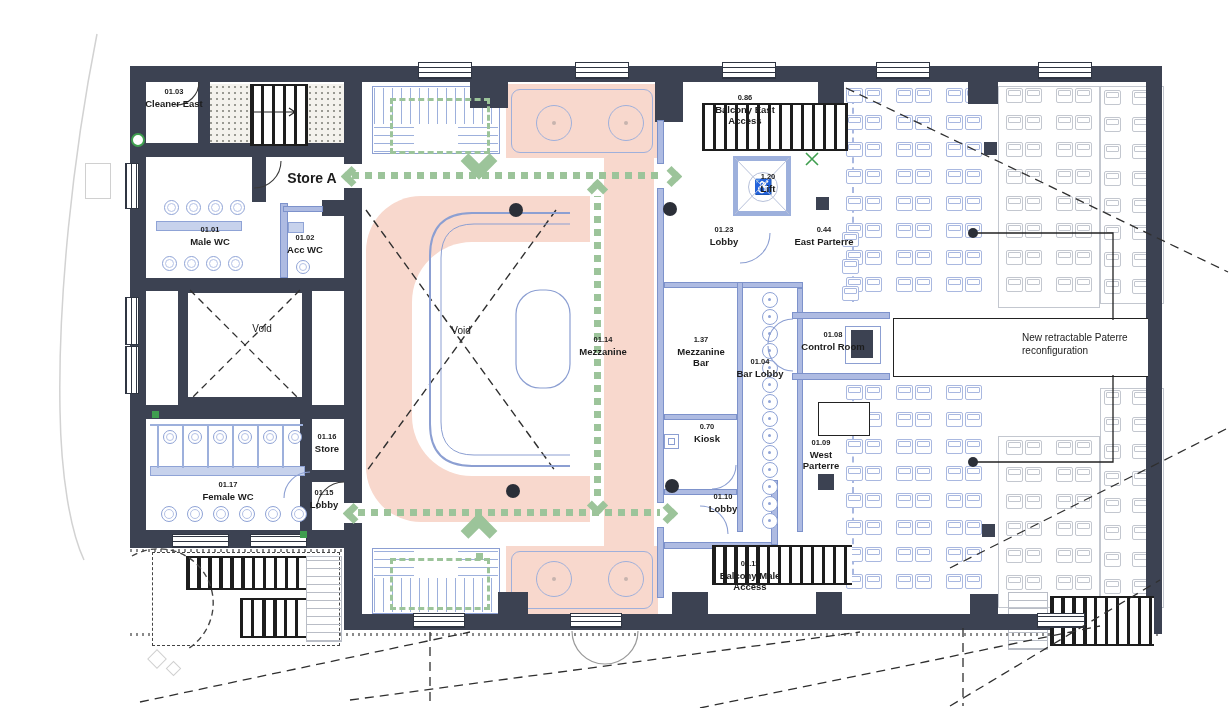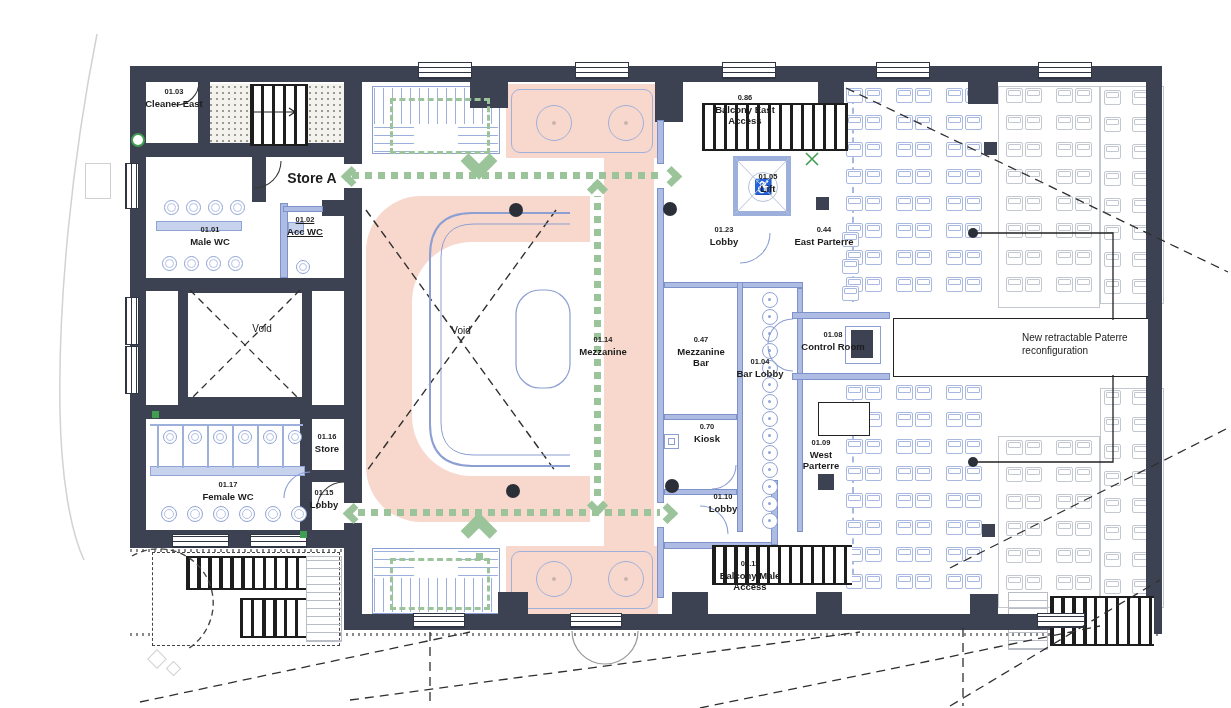--- a/index.html
+++ b/index.html
@@ -128,52 +128,52 @@
     <span class="num">01.03</span>
     <span class="nm">Cleaner East</span>
     </div>
   <div class="lbl" style="left:312px;top:170px;">
     <span class="big">Store A</span>
     </div>
   <div class="lbl" style="left:210px;top:226px;">
     <span class="num">01.01</span>
     <span class="nm">Male WC</span>
     </div>
-  <div class="lbl" style="left:305px;top:216px;text-decoration:underline;">
+  <div class="lbl" style="left:305px;top:234px;">
     <span class="num">01.02</span>
     <span class="nm">Acc WC</span>
     </div>
   <div class="lbl" style="left:262px;top:323px;">
     <span class="plain">Void</span>
     </div>
   <div class="lbl" style="left:461px;top:325px;">
     <span class="plain">Void</span>
     </div>
   <div class="lbl" style="left:603px;top:336px;">
     <span class="num">01.14</span>
     <span class="nm">Mezzanine</span>
     </div>
   <div class="lbl wrap" style="left:701px;top:336px;width:64px;">
-    <span class="num">0.47</span>
+    <span class="num">1.37</span>
     <span class="nm">Mezzanine Bar</span>
     </div>
   <div class="lbl" style="left:760px;top:358px;">
     <span class="num">01.04</span>
     <span class="nm">Bar Lobby</span>
     </div>
   <div class="lbl" style="left:707px;top:423px;">
     <span class="num">0.70</span>
     <span class="nm">Kiosk</span>
     </div>
   <div class="lbl wrap" style="left:745px;top:94px;width:84px;">
     <span class="num">0.86</span>
     <span class="nm">Balcony East Access</span>
     </div>
   <div class="lbl" style="left:768px;top:173px;z-index:51;">
-    <span class="num">01.05</span>
+    <span class="num">1.20</span>
     <span class="nm">Lift</span>
     </div>
   <div class="lbl" style="left:724px;top:226px;">
     <span class="num">01.23</span>
     <span class="nm">Lobby</span>
     </div>
   <div class="lbl" style="left:824px;top:226px;">
     <span class="num">0.44</span>
     <span class="nm">East Parterre</span>
     </div>

